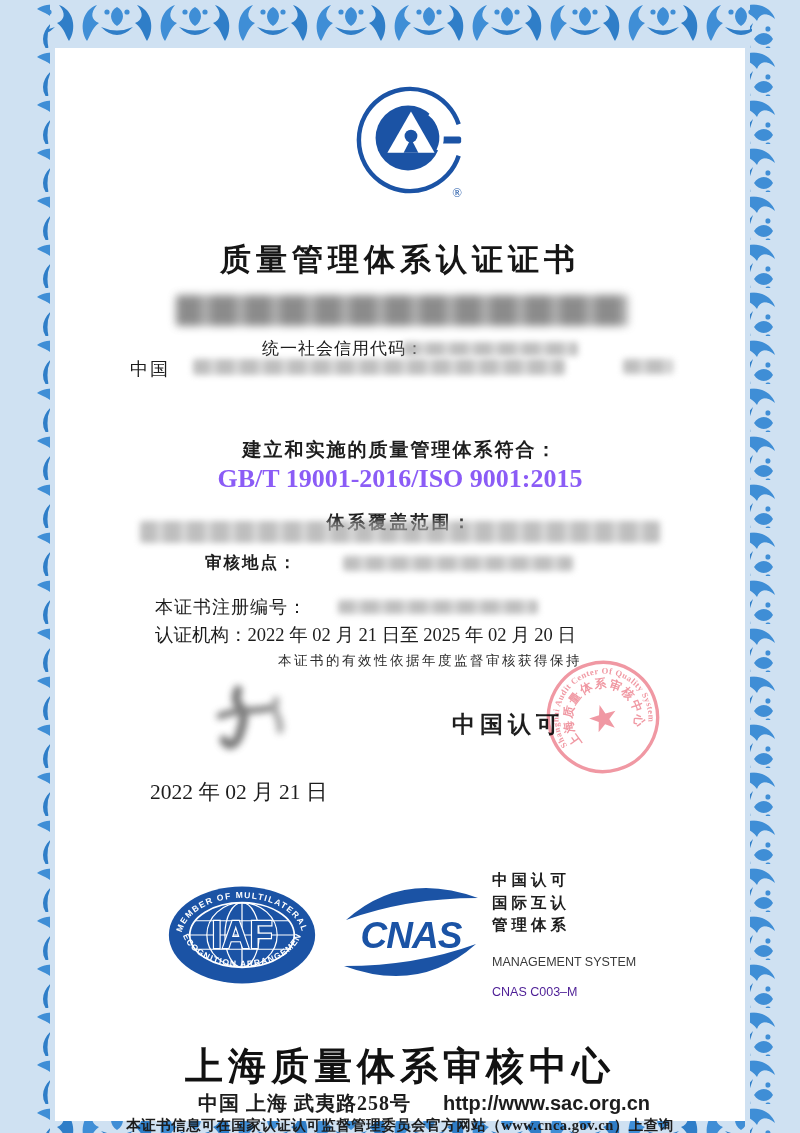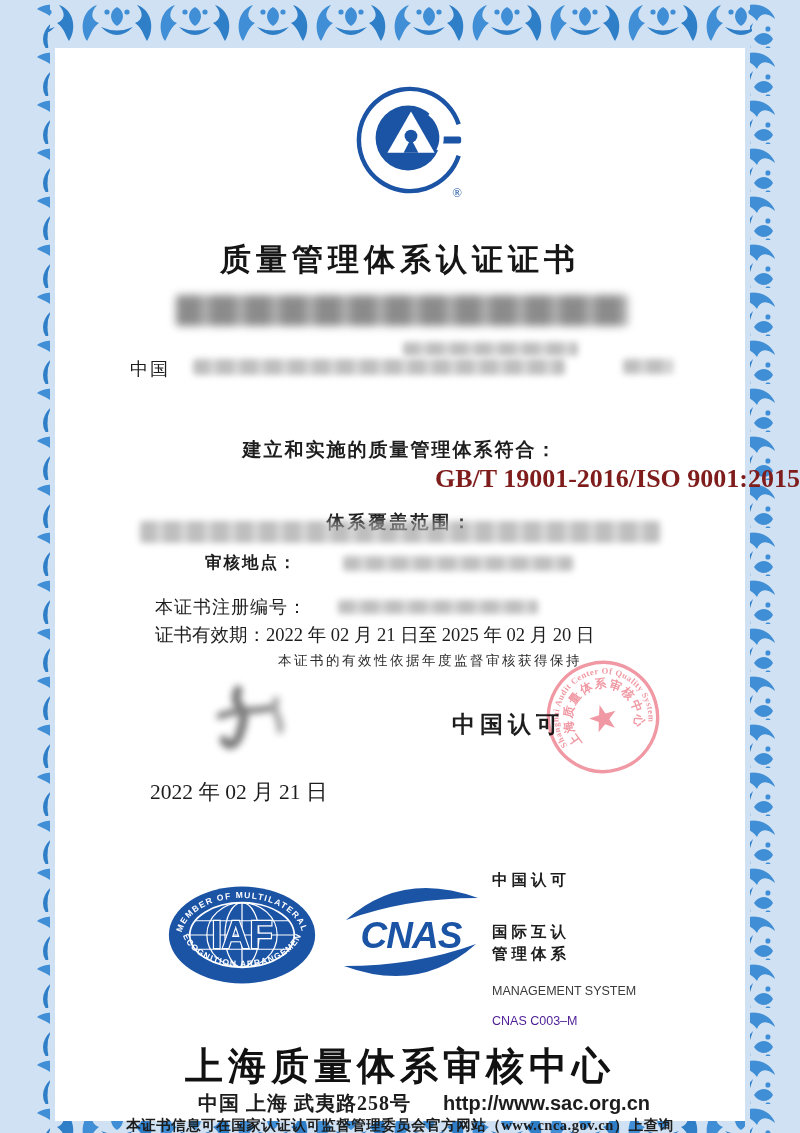--- a/index.html
+++ b/index.html
@@ -13,21 +13,21 @@
   
   #content{position:absolute;left:0;top:0;width:800px;height:1133px;z-index:2;}
   .title{font-family:"Liberation Sans",sans-serif;font-weight:800;font-size:31px;
          letter-spacing:5px;color:#161616;}
   .serif-label{font-family:"Liberation Serif",serif;}
   .redact{position:absolute;border-radius:3px;
           background:repeating-linear-gradient(90deg,#9c9c9c 0 16px,#c0c0c0 16px 24px);
           filter:blur(3px);opacity:.65;}
   .redact.dark{background:repeating-linear-gradient(90deg,#6f6f6f 0 24px,#989898 24px 35px);
           filter:blur(4px);opacity:.8;}
-  .std{font-weight:bold;font-size:26px;color:#7f1d1d;text-align:right;}
+  .std{font-weight:bold;font-size:26px;color:#8b5cf6;}
   .sig-wrap{filter:blur(3.5px);opacity:.75;}
   .stamp{transform:rotate(-16deg);opacity:.88;mix-blend-mode:multiply;}
   .cn-bold{font-family:"Liberation Sans",sans-serif;font-weight:700;}
 </style>
 </head>
 <body>
 
 <div id="page">
 
   <svg id="border-svg" width="800" height="1133" viewBox="0 0 800 1133">
@@ -71,40 +71,41 @@
       <polygon points="61,31 85,73 37,73" fill="#ffffff"></polygon>
       <circle cx="61" cy="56" r="6.5" fill="#1b53a5"></circle>
       <polygon points="53.5,73 68.5,73 61,58.5" fill="#1b53a5"></polygon>
       <text x="108" y="118" font-size="13" fill="#1b53a5" font-family="Liberation Serif, serif" text-anchor="middle">®</text>
     </svg>
 
     <div class="abs ctr title" style="top:211px;">质量管理体系认证证书</div>
 
     <div class="redact dark" style="left:176px;top:295px;width:452px;height:31px;"></div>
 
+    <div class="abs serif-label" style="left:262px;top:337px;font-size:17px;letter-spacing:1px;">统一社会信用代码：</div>
     <div class="redact" style="left:403px;top:342px;width:175px;height:14px;"></div>
 
     <div class="abs serif-label" style="left:130px;top:357px;font-size:18px;letter-spacing:2px;">中国</div>
     <div class="redact" style="left:193px;top:359px;width:372px;height:16px;"></div>
     <div class="redact" style="left:623px;top:359px;width:50px;height:15px;"></div>
 
     <div class="abs ctr serif-label" style="top:409px;font-size:19px;font-weight:600;letter-spacing:2px;">建立和实施的质量管理体系符合：</div>
     <div class="abs ctr std serif-label" style="top:436px;">GB/T 19001-2016/ISO 9001:2015</div>
 
     <div class="abs ctr serif-label" style="top:482px;font-size:18px;font-weight:600;letter-spacing:3px;">体系覆盖范围：</div>
     <div class="redact" style="left:140px;top:521px;width:520px;height:22px;"></div>
 
     <div class="abs serif-label" style="left:205px;top:552px;font-size:16.5px;font-weight:600;letter-spacing:2px;">审核地点：</div>
     <div class="redact" style="left:343px;top:556px;width:230px;height:15px;"></div>
 
     <div class="abs serif-label" style="left:155px;top:595px;font-size:18px;letter-spacing:1px;">本证书注册编号：</div>
     <div class="redact" style="left:338px;top:600px;width:200px;height:14px;"></div>
 
     <div class="abs serif-label" style="left:155px;top:622px;font-size:18.5px;">
-      <span>证书有效期：</span><span>2022 年 02 月 21 日至 2025 年 02 月 20 日</span>
+      <span>认证机构：</span><span>2022 年 02 月 21 日至 2025 年 02 月 20 日</span>
     </div>
 
     <div class="abs serif-label" style="left:278px;top:652px;font-size:13.5px;letter-spacing:2.5px;color:#2a2a2a;">本证书的有效性依据年度监督审核获得保持</div>
 
     <div class="abs sig-wrap" style="left:210px;top:678px;">
       <svg width="110" height="85" viewBox="0 0 110 85">
         <path d="M28,12 C20,35 42,20 30,55 C26,68 18,70 14,62" fill="none" stroke="#4a4a4a" stroke-width="9" stroke-linecap="round"></path>
         <path d="M10,38 C30,30 48,34 60,30" fill="none" stroke="#555555" stroke-width="7" stroke-linecap="round"></path>
         <path d="M66,22 C62,40 72,38 70,52" fill="none" stroke="#8a8a8a" stroke-width="7" stroke-linecap="round"></path>
       </svg>
@@ -153,21 +154,21 @@
     </svg>
 
     <svg class="abs" style="left:340px;top:882px;" width="142" height="102" viewBox="0 0 142 102">
       <path d="M6,38 Q62,-12 138,16 Q66,16 6,38 Z" fill="#1b53a5"></path>
       <path d="M136,62 Q80,112 4,84 Q76,84 136,62 Z" fill="#1b53a5"></path>
       <text x="71" y="66" font-size="37" font-weight="bold" font-style="italic" fill="#1b53a5" text-anchor="middle" letter-spacing="-1" font-family="Liberation Sans, sans-serif">CNAS</text>
     </svg>
 
     <div class="abs" style="left:492px;top:869px;">
       <div class="cn-bold" style="font-size:15.5px;letter-spacing:4px;line-height:22.5px;">中国认可</div>
-      <div class="cn-bold" style="font-size:15.5px;letter-spacing:4px;line-height:22.5px;margin-top:29px;">国际互认</div>
+      <div class="cn-bold" style="font-size:15.5px;letter-spacing:4px;line-height:22.5px;">国际互认</div>
       <div class="cn-bold" style="font-size:15.5px;letter-spacing:4px;line-height:22.5px;">管理体系</div>
       <div style="font-family:'Liberation Sans',sans-serif;font-size:12.5px;color:#3a3a3a;margin-top:18px;">MANAGEMENT SYSTEM</div>
       <div style="font-family:'Liberation Sans',sans-serif;font-size:12.5px;color:#4c1d95;margin-top:16px;">CNAS C003–M</div>
     </div>
 
     <div class="abs ctr serif-label" style="top:1013px;font-size:38px;font-weight:800;letter-spacing:5px;color:#111;">上海质量体系审核中心</div>
 
     <div class="abs ctr" style="top:1062px;font-size:20px;font-weight:700;padding-left:48px;">
       <span class="serif-label" style="letter-spacing:1px;">中国 上海 武夷路258号</span>
       <span style="display:inline-block;width:22px;"></span>

